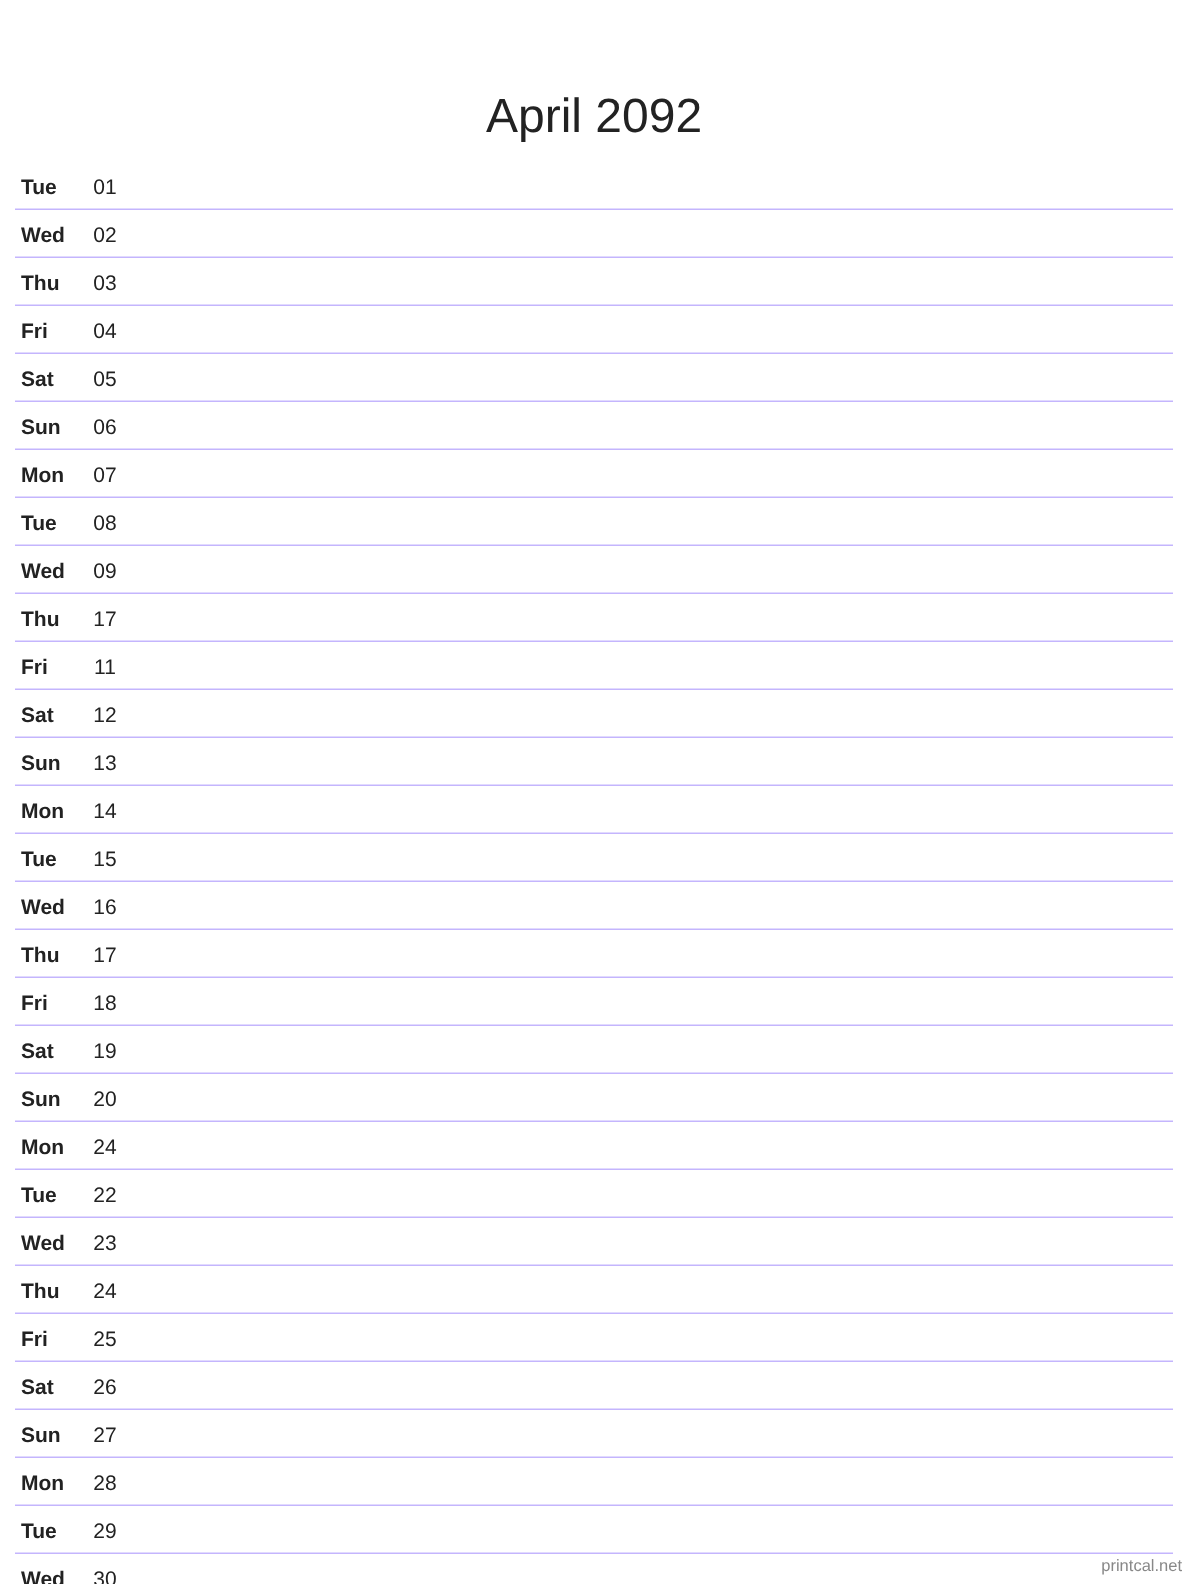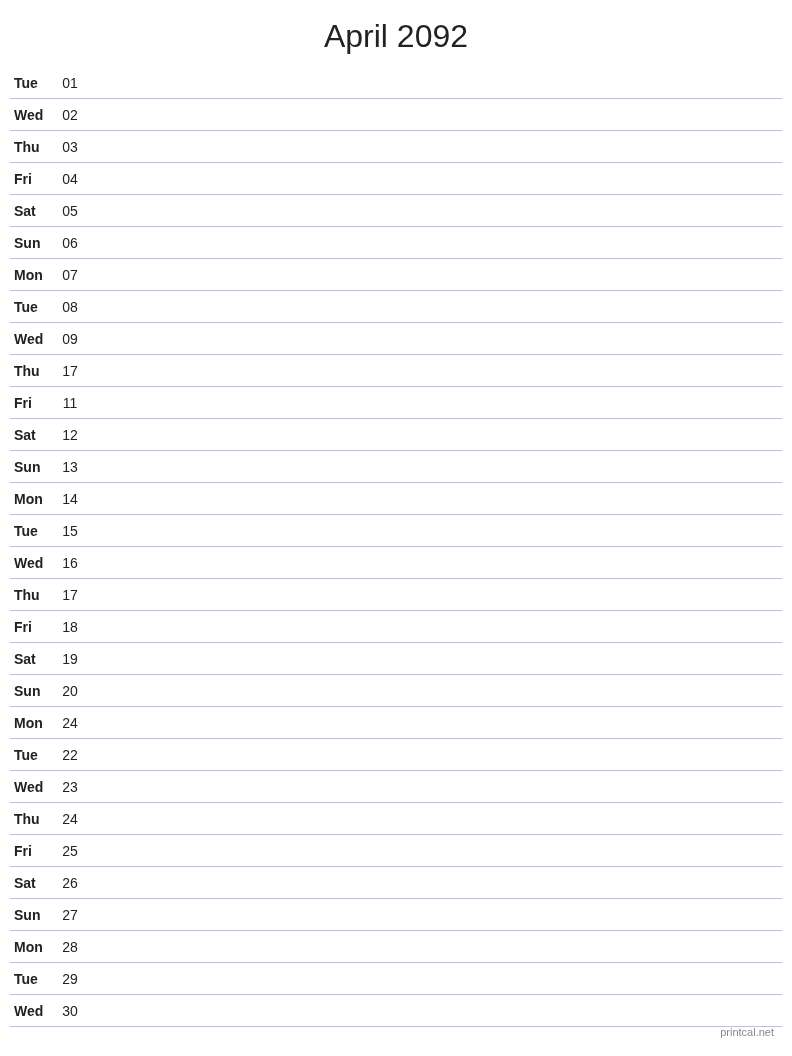--- a/index.html
+++ b/index.html
@@ -15,20 +15,21 @@
       font-family: Arial, sans-serif;
       position: relative;
     }
 
     .page-title {
       text-align: center;
       font-size: 32px;
       font-weight: normal;
       color: #222;
       padding: 18px 0 12px 0;
+      margin-top: 41px;
     }
 
     .calendar-container {
       width: 100%;
       padding: 0 10px;
     }
 
     .day-row {
       display: flex;
       align-items: center;
@@ -56,21 +57,21 @@
     }
 
     .day-line {
       flex: 1;
       height: 1px;
     }
 
     .footer {
       position: absolute;
       bottom: 18px;
-      right: 18px;
+      right: 4px;
       font-size: 11px;
       color: #888;
     }
   </style>
 </head>
 <body>
 
 <h1 class="page-title">April 2092</h1>
 
 <div class="calendar-container">

